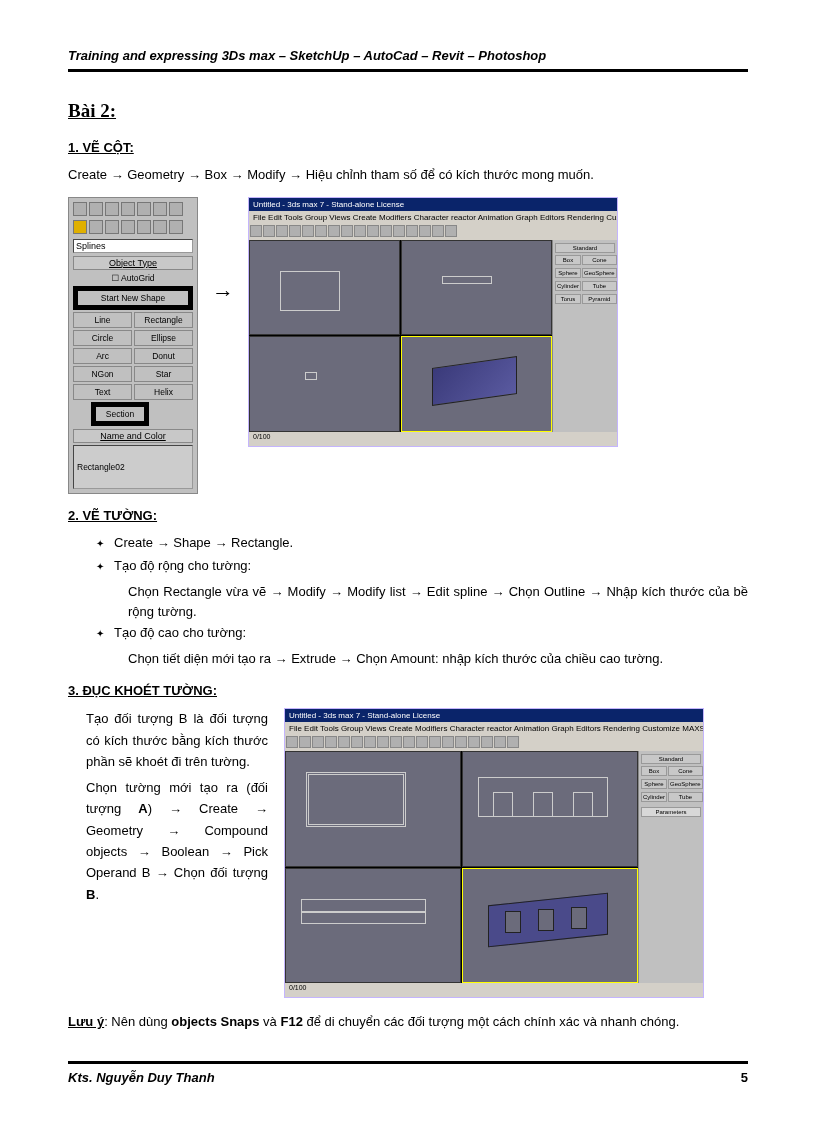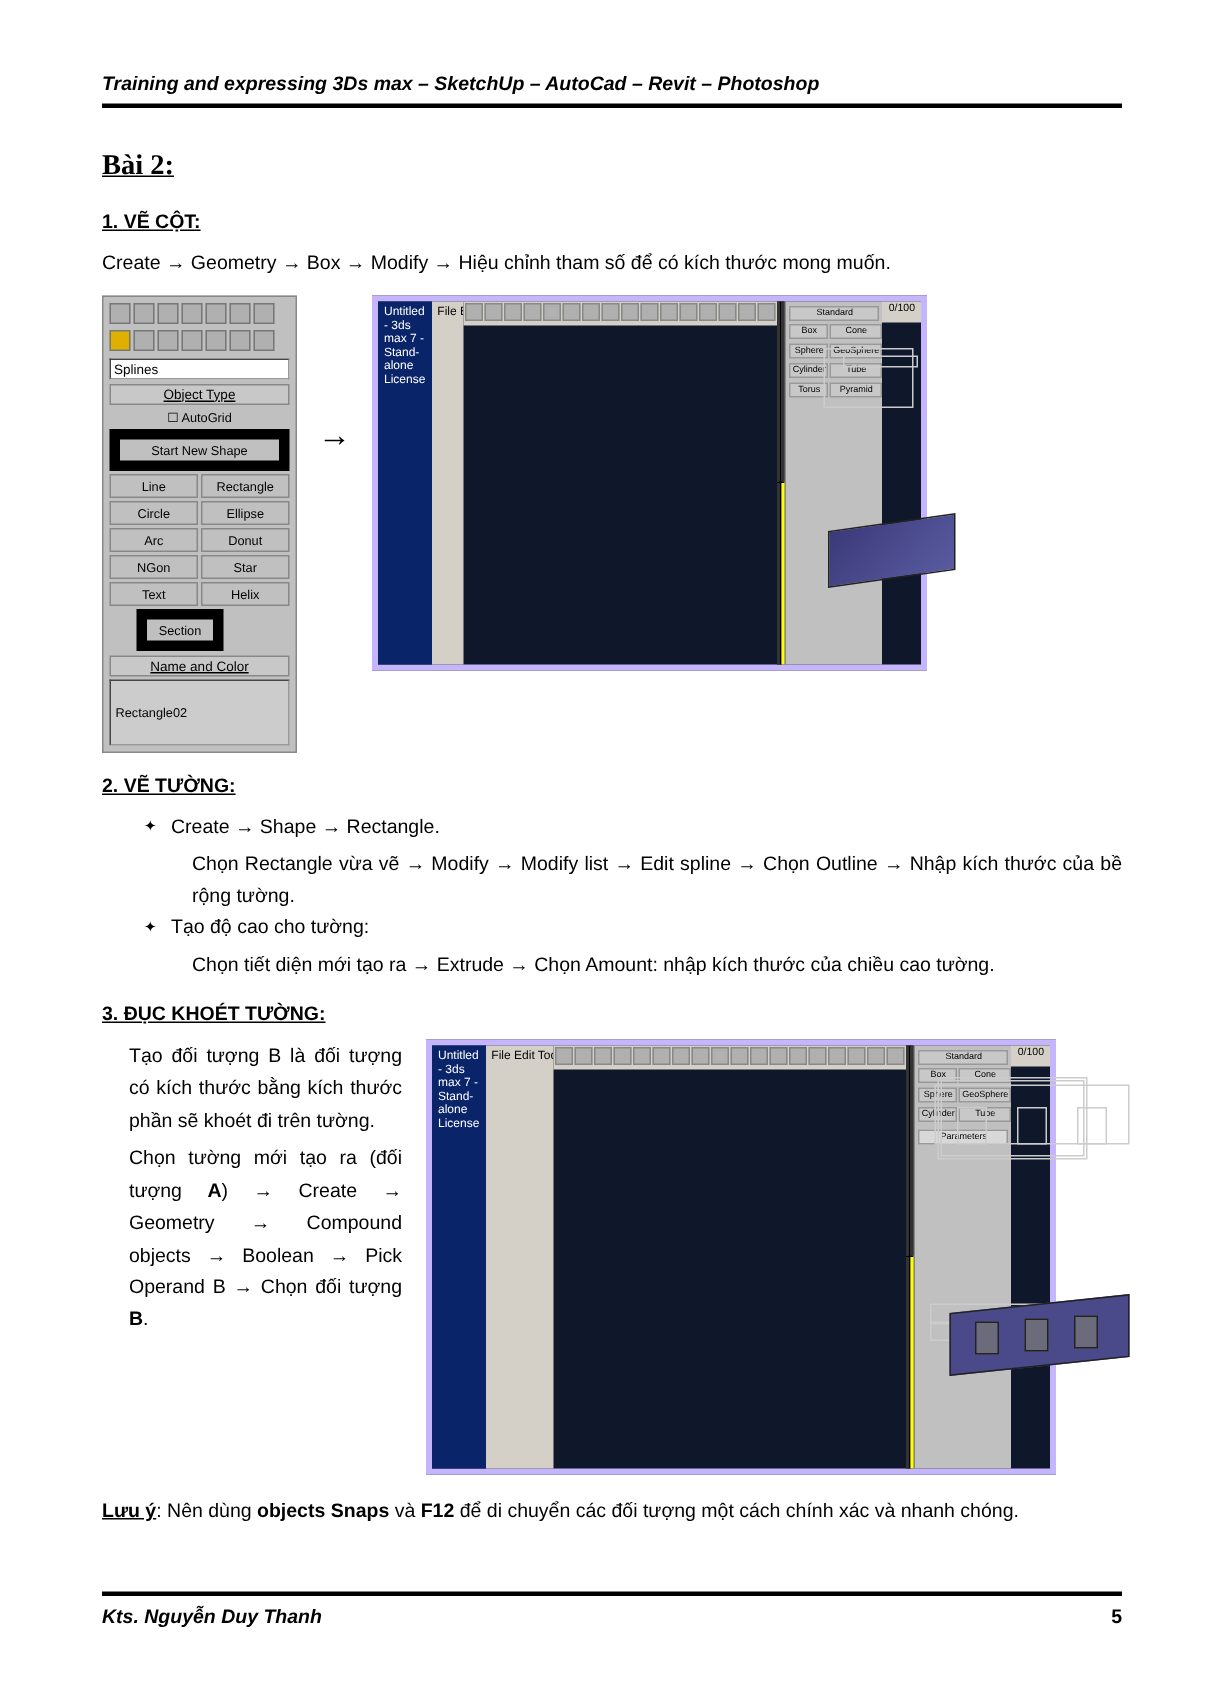--- a/index.html
+++ b/index.html
@@ -46,29 +46,29 @@
     font-family: Tahoma, sans-serif;
     color: #000;
     padding: 2px;
   }
   .panel-icons { display: flex; flex-wrap: wrap; gap: 2px; padding: 2px; }
   .panel-icons span { width: 14px; height: 14px; background: #b0b0b0; border: 1px solid #777; display: inline-block; }
   .panel-select { background: #fff; border: 1px inset #999; padding: 1px 2px; margin: 3px 2px; font-size: 9px; }
   .rollout-title { text-align: center; border: 1px solid #888; padding: 1px; margin: 3px 2px 2px; font-size: 9px; background: #c8c8c8; text-decoration: underline; }
   .btn-sm { background: #c0c0c0; border: 1px solid #888; font-size: 8.5px; padding: 2px 0; text-align: center; }
   .grid2 { display: grid; grid-template-columns: 1fr 1fr; gap: 2px; padding: 0 2px; }
-  .full-btn { margin: 2px; text-align: center; border: 7px solid #000000; padding: 2px; font-size: 8.5px; background: #c0c0c0; }
+  .full-btn { margin: 2px; text-align: center; border: 5px solid #000000; padding: 2px; font-size: 8.5px; background: #c0c0c0; }
   .checkbox-line { font-size: 8.5px; text-align: center; padding: 1px; }
   .name-field { background: #ccc; border: 1px inset #999; margin: 2px; padding: 16px 3px; font-size: 8.5px; }
 
   .app-window {
-    background: #0f172a;
-    border: 4px solid #c4b5fd;
+    background: #fef9c3;
+    border: 1px solid #c4b5fd;
     display: flex;
-    flex-direction: row;
+    flex-direction: column;
   }
   .aw-title { background: #0a246a; color: #fff; font-size: 8px; padding: 2px 4px; }
   .aw-menu { background: #d4d0c8; font-size: 8px; padding: 2px 4px; color: #000; white-space: nowrap; overflow: hidden; }
   .aw-tool { background: #d4d0c8; height: 16px; display: flex; gap: 1px; padding: 1px; }
   .aw-tool span { width: 12px; height: 12px; background: #b0b0b0; border: 1px solid #888; }
   .aw-body { display: flex; flex: 1; }
   .viewports { flex: 1; display: grid; grid-template-columns: 1fr 1fr; grid-template-rows: 1fr 1fr; gap: 1px; background: #000; }
   .vp { background: #6b6b7b; border: 1px solid #333; position: relative; }
   .vp.active { border: 1px solid #ff0; }
   .side-panel { width: 65px; background: #c0c0c0; border-left: 1px solid #888; font-size: 6px; padding: 2px; }
@@ -212,20 +212,21 @@
         </div>
       </div>
     </div>
     <div class="aw-status">0/100</div>
   </div>
 </div>
 
 <div class="section-h"><span>2.  VẼ TƯỜNG:</span></div>
 <ul class="bullets">
   <li>Create → Shape → Rectangle.</li>
+  <li>Tạo độ rộng cho tường:</li>
 </ul>
 <div class="sub-indent">Chọn Rectangle vừa vẽ → Modify → Modify list → Edit spline → Chọn  Outline → Nhập kích thước của bề rộng tường.</div>
 <ul class="bullets">
   <li>Tạo độ cao cho tường:</li>
 </ul>
 <div class="sub-indent">Chọn tiết diện mới tạo ra → Extrude → Chọn Amount: nhập kích thước của chiều cao tường.</div>
 
 <div class="section-h">3.  ĐỤC KHOÉT TƯỜNG:</div>
 
 <div class="row3">

